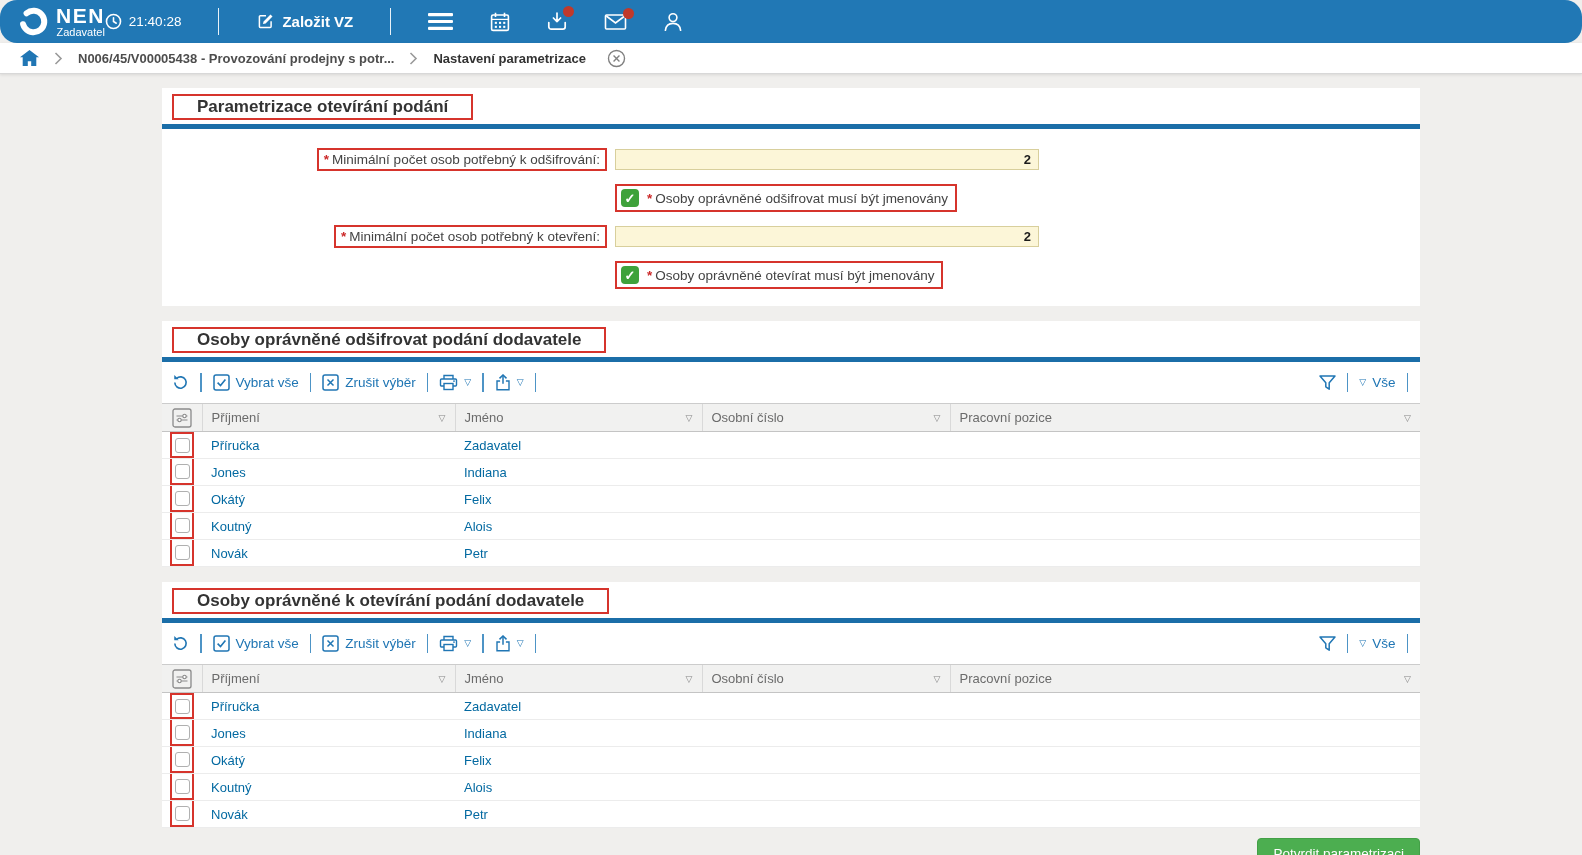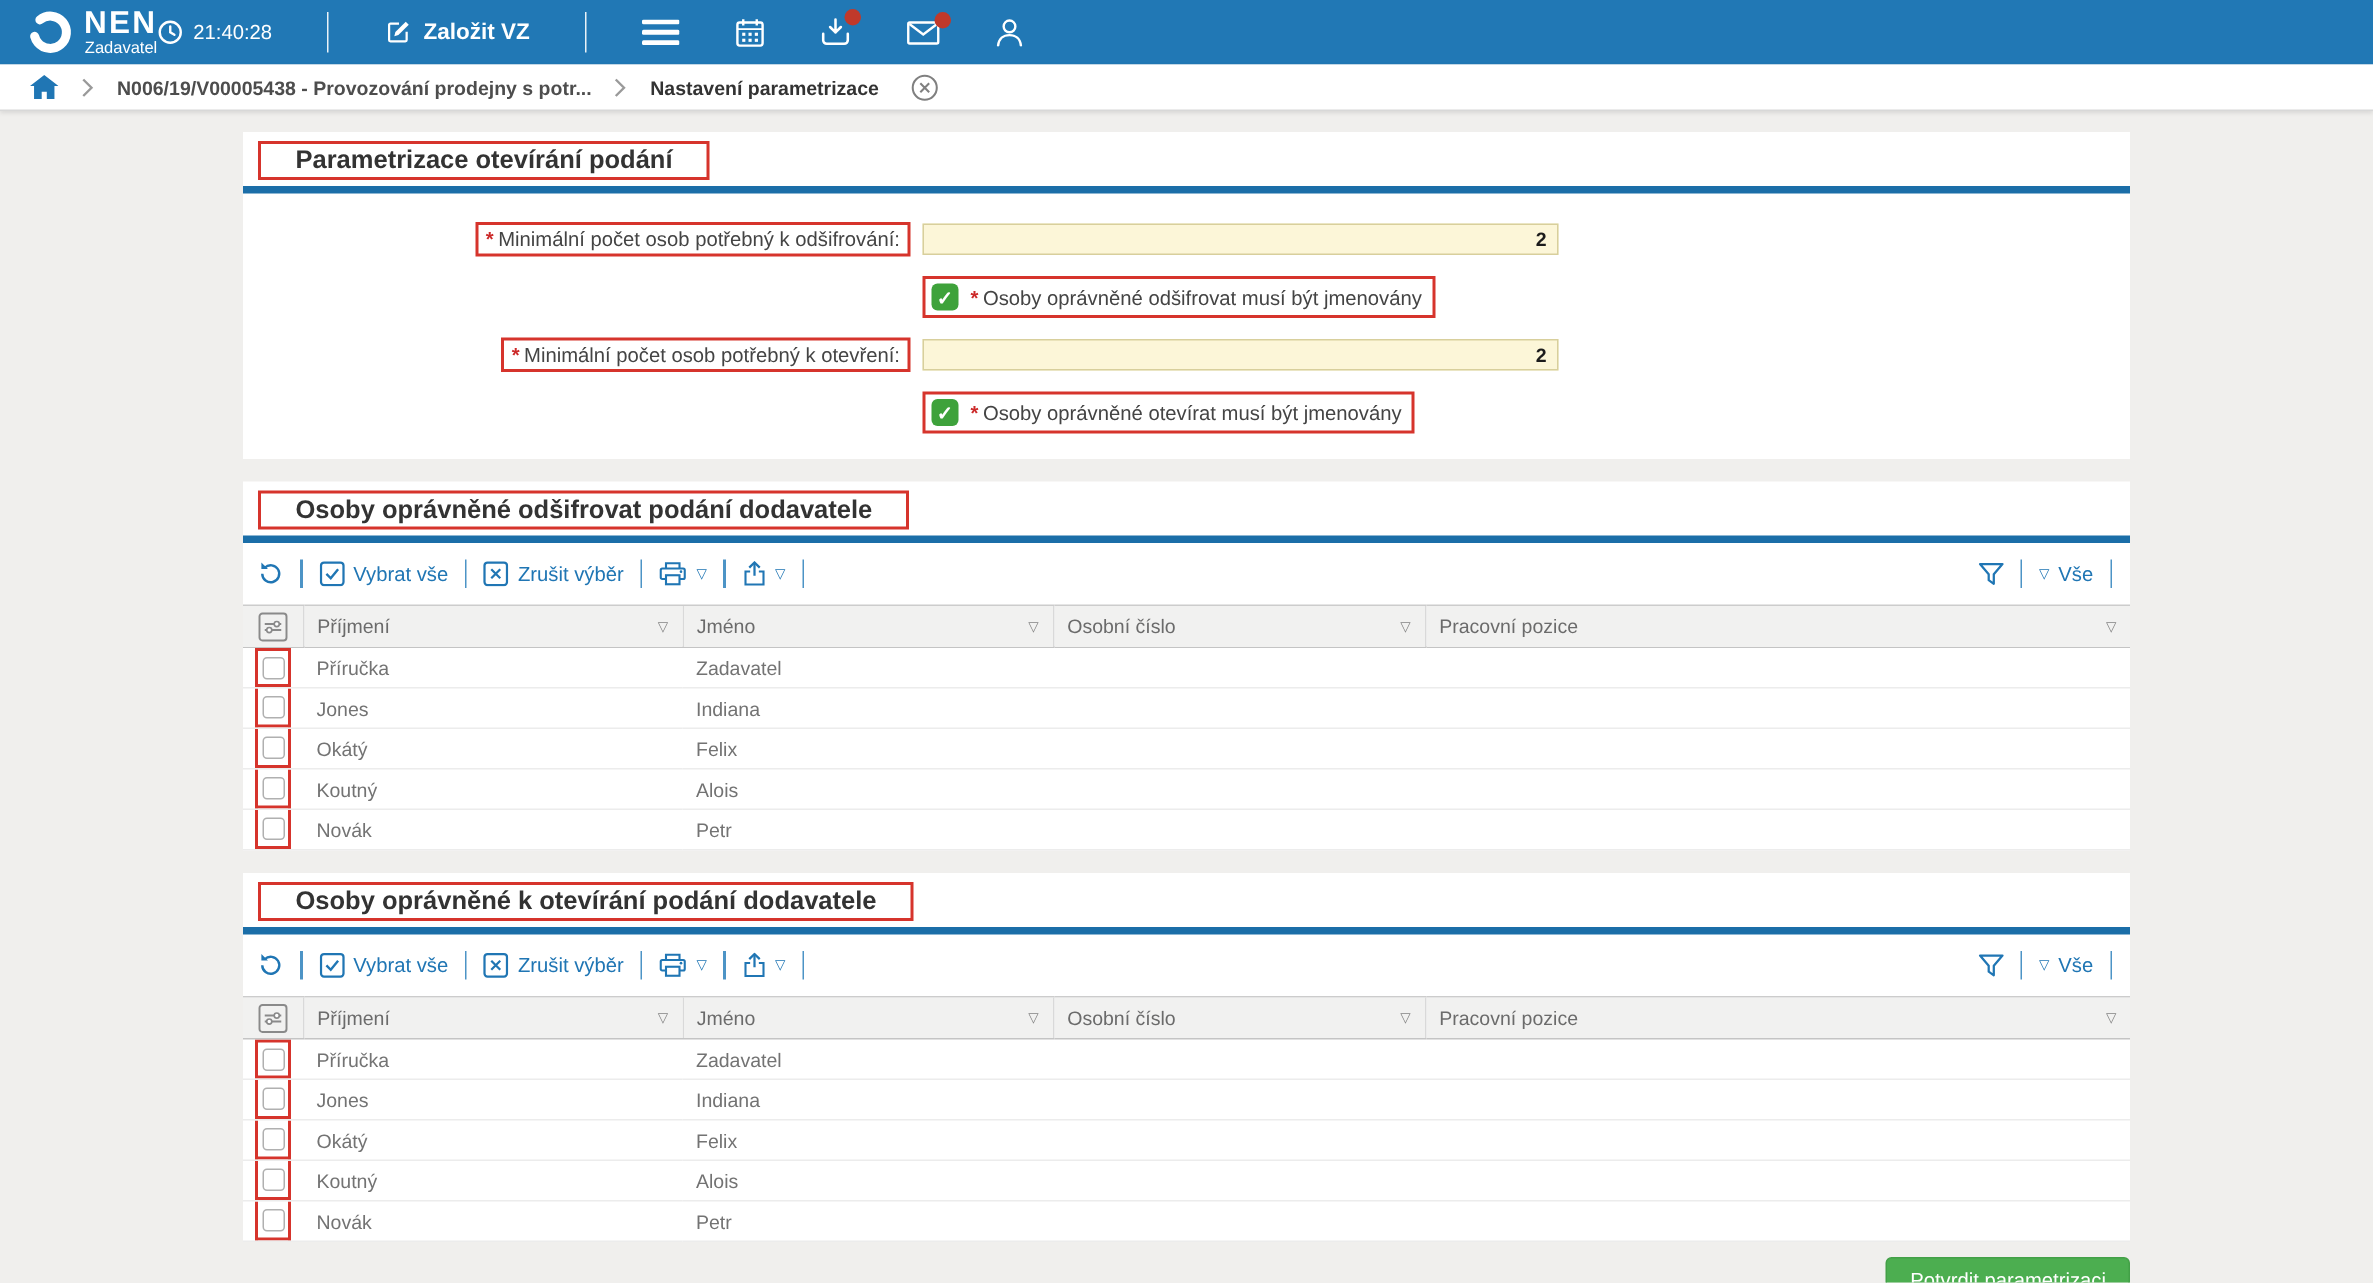--- a/index.html
+++ b/index.html
@@ -6,21 +6,21 @@
   html,body { margin:0; padding:0; }
   body {
     width:1582px; height:855px; overflow:hidden;
     background:#f0efed;
     font-family:"Liberation Sans", sans-serif;
     -webkit-font-smoothing:antialiased;
   }
   
   .app-header {
     height:43px; background:#2178b5; color:#fff;
-    display:flex; align-items:center; padding:0 16px 0 18px;
+    display:flex; align-items:center; padding:0 16px 0 18px;border-radius:17px;
   }
   .logo-wrap { display:flex; align-items:center; gap:7px; }
   .brand-block { display:flex; flex-direction:column; line-height:1; }
   .brand { font-size:21px; font-weight:bold; letter-spacing:1.5px; }
   .brand-sub { font-size:11px; align-self:flex-end; margin-top:1px; font-weight:normal; }
   .header-title { flex:1; text-align:center; font-size:17px; font-weight:bold; letter-spacing:.6px; }
   .header-right { display:flex; align-items:center; gap:37px; }
   .hdr-item { display:flex; align-items:center; gap:7px; font-size:13.5px; cursor:default; }
   .hdr-item.bold { font-weight:bold; font-size:15px; cursor:pointer; }
   .hdr-divider { width:1px; height:27px; background:rgba(255,255,255,.9); }
@@ -72,21 +72,21 @@
   .caret.gray { color:#858585; }
   
   table { width:100%; border-collapse:collapse; table-layout:fixed; }
   thead th {
     background:#f1f1f0; border-top:1px solid #cccccc; border-bottom:1px solid #c4c4c4;
     height:28px; font-weight:normal; color:#6b6b6b; font-size:13px; text-align:left;
     padding:0 9px; position:relative; cursor:pointer;
   }
   thead th + th { border-left:1px solid #d9d9d9; }
   th .hdr-caret { position:absolute; right:9px; top:50%; transform:translateY(-50%); }
-  tbody td { height:26px; border-bottom:1px solid #ececec; font-size:13px; color:#737373; padding:0 9px; }
+  tbody td { height:26px; border-bottom:1px solid #ececec; font-size:13px; color:#0369a1; padding:0 9px; }
   tbody td.first { padding:0; }
   .cb-cell {
     width:24px; height:26px; margin-left:8px;
     border:2px solid #d6342c; border-top:0;
     display:flex; align-items:center; justify-content:center;
   }
   tr.r0 .cb-cell { border-top:2px solid #d6342c; }
   .row-cb { width:15px; height:15px; border:1px solid #b0b0b0; border-radius:3px; background:#fff; cursor:pointer; }
   .th-icon-cell { text-align:center; padding:0 !important; }
   
@@ -196,21 +196,21 @@
   <span>
     <svg width="19" height="16" viewBox="0 0 19 16">
         <path d="M9.5 0L0 7.3h2.7V16h5.1v-4.8h3.4V16h5.1V7.3H19z" fill="#2076b4"></path>
       </svg>
   </span>
   <span>
     <svg width="9" height="13" viewBox="0 0 9 13">
         <path d="M1.5 1l5.5 5.5L1.5 12" stroke="#9a9a9a" stroke-width="1.6" fill="none"></path>
       </svg>
   </span>
-  <span class="crumb">N006/19/V00005438 - Provozování prodejny s potr...</span>
+  <span class="crumb">N006/45/V00005438 - Provozování prodejny s potr...</span>
   <span>
     <svg width="9" height="13" viewBox="0 0 9 13">
         <path d="M1.5 1l5.5 5.5L1.5 12" stroke="#9a9a9a" stroke-width="1.6" fill="none"></path>
       </svg>
   </span>
   <span class="crumb current">
     <span>Nastavení parametrizace</span>
     <span>
       <svg width="19" height="19" viewBox="0 0 18 18">
           <circle cx="9" cy="9" r="7.6" stroke="#808080" stroke-width="1.3" fill="none"></circle>

